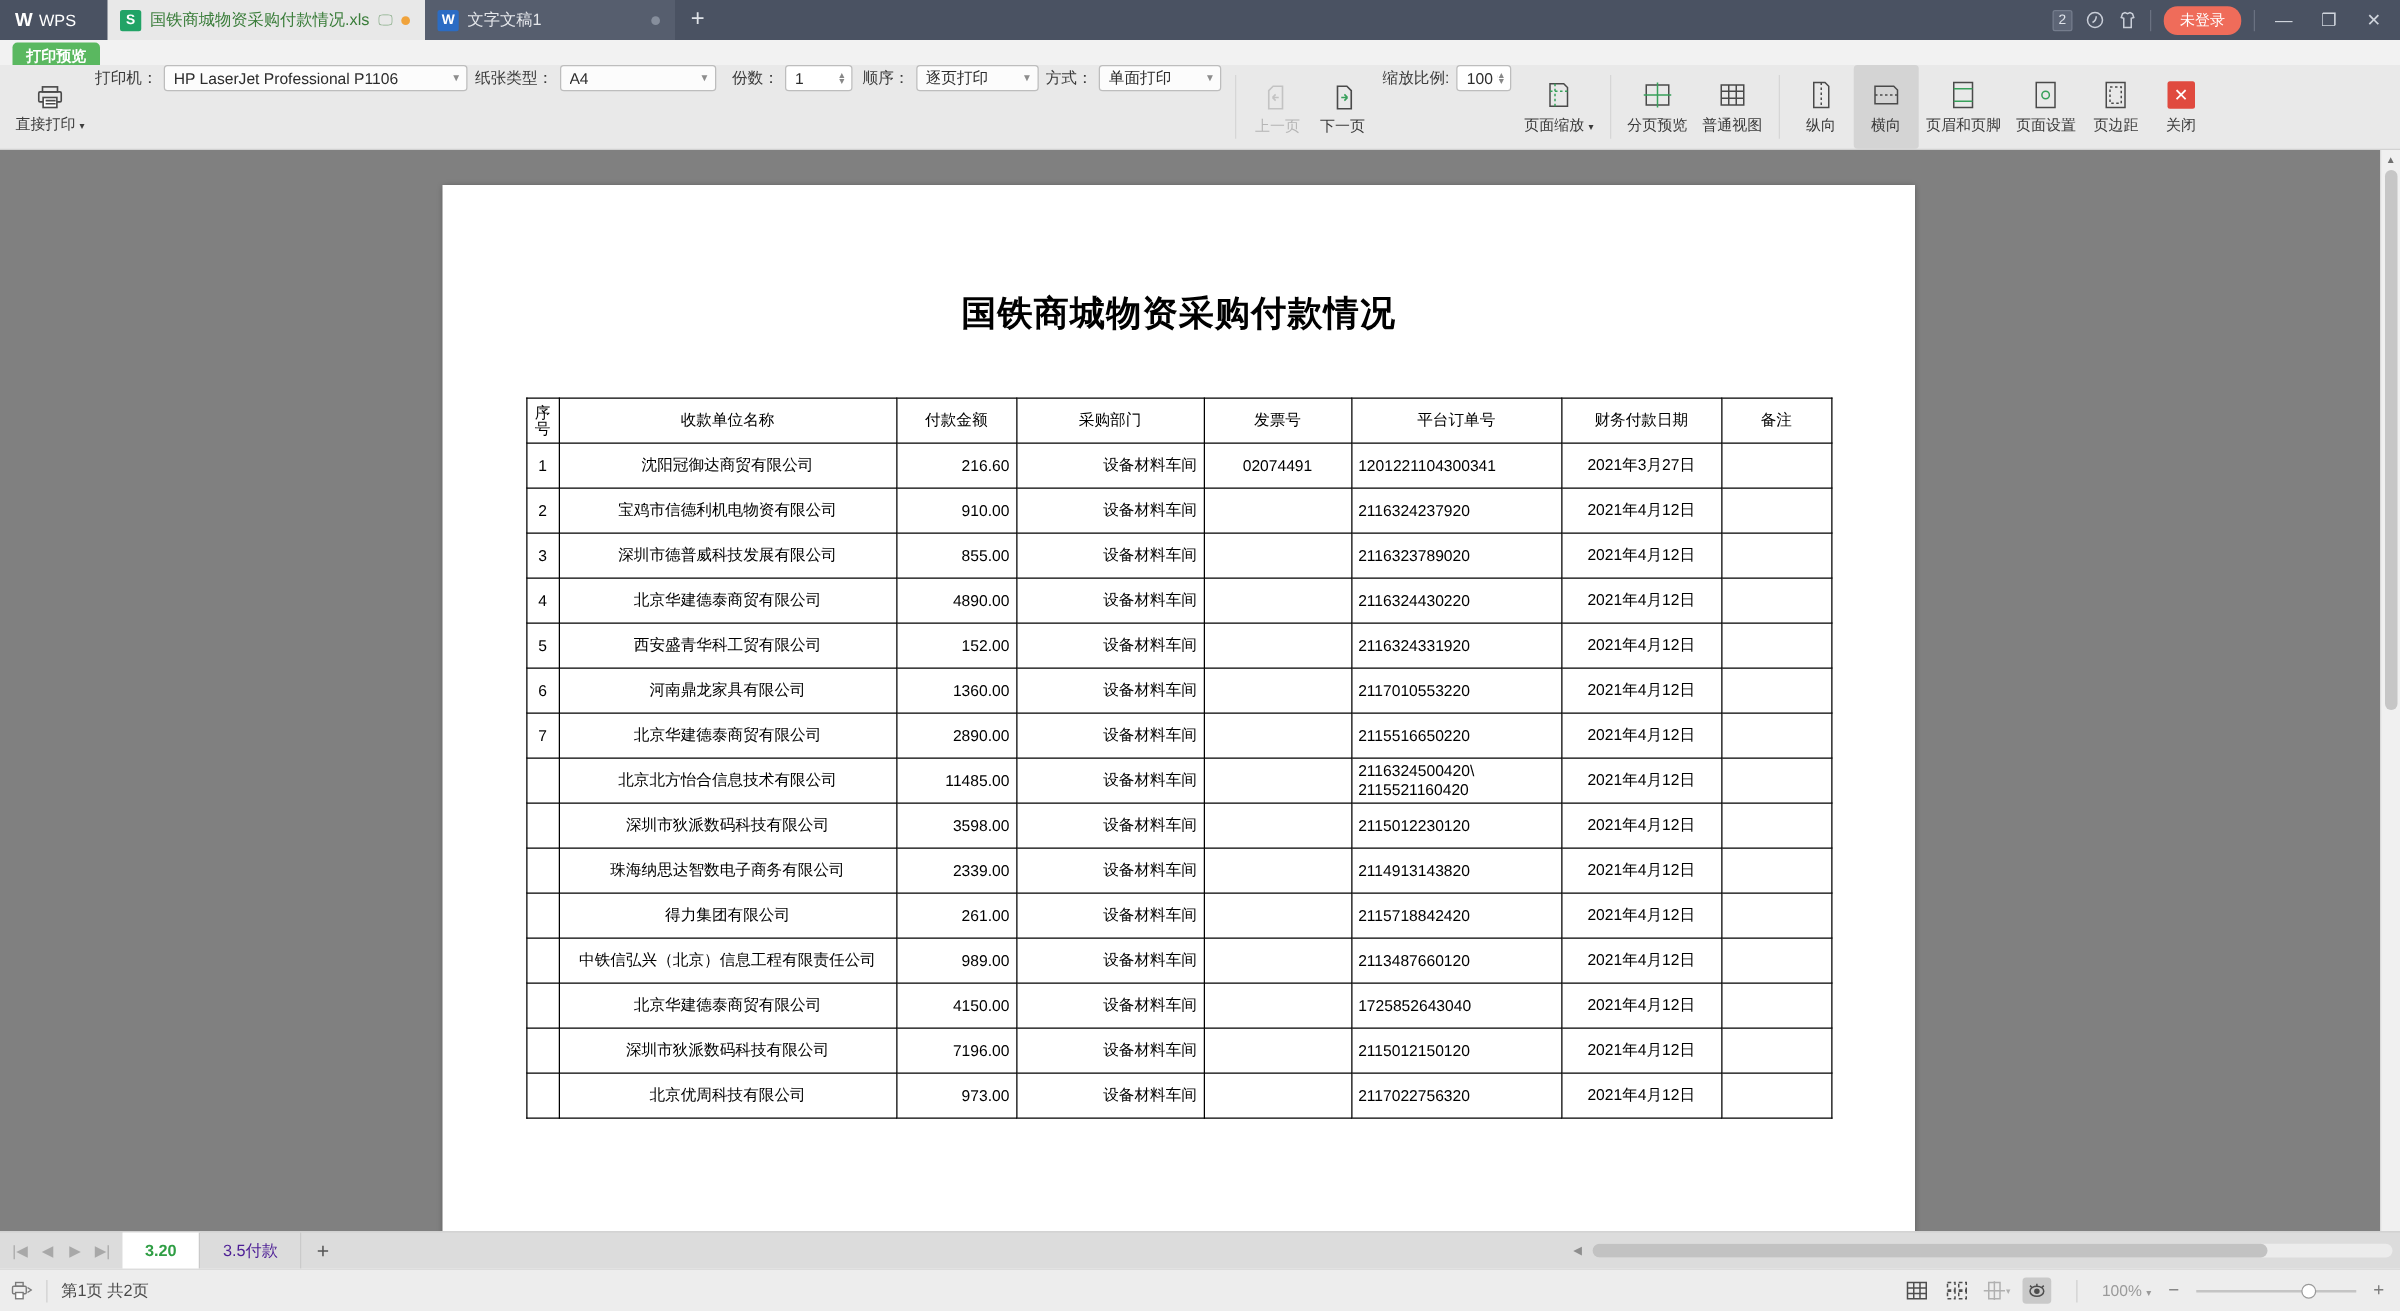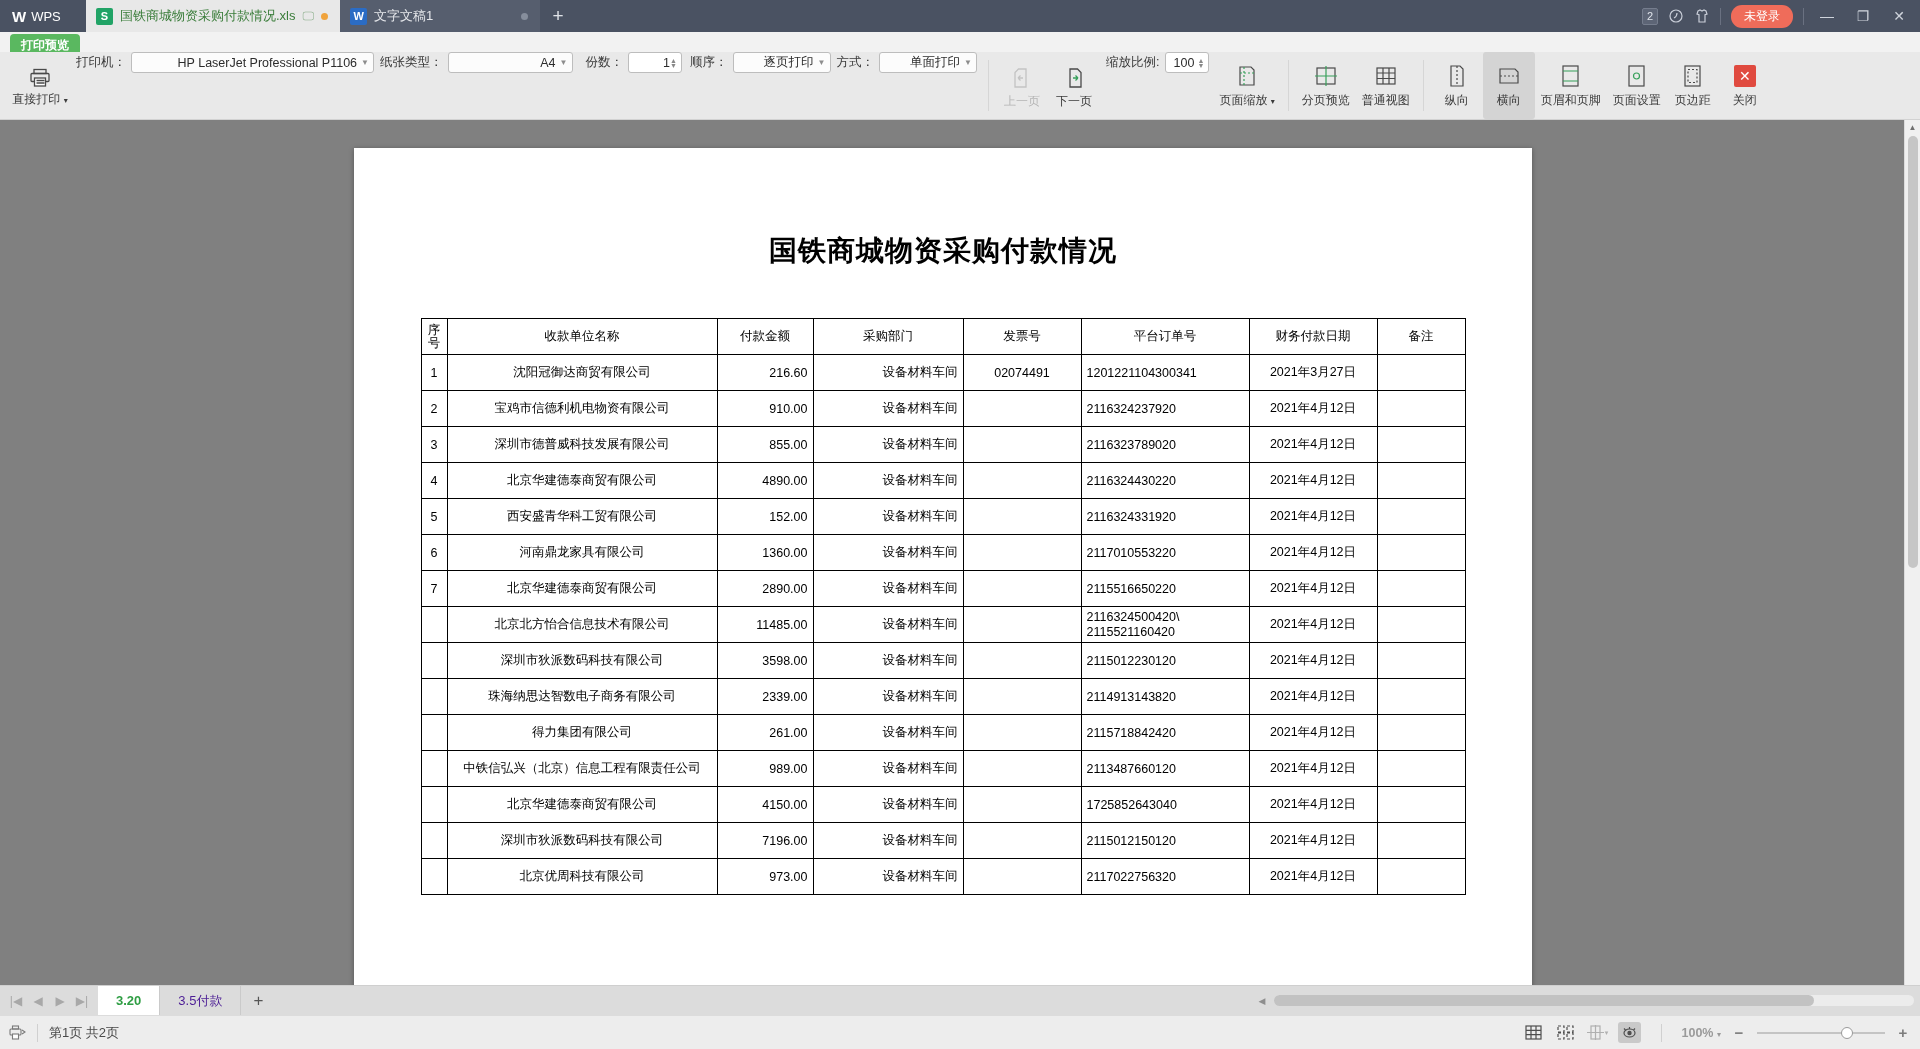--- a/index.html
+++ b/index.html
@@ -82,21 +82,21 @@
   .bigbtn .lbl { font-size:12px; white-space:nowrap; }
 
   .fieldcol { display:flex; flex-direction:row; justify-content:center; gap:6px; padding:0 4px;}
   .fieldrow { display:flex; align-items:center; gap:5px; height:21px; }
   .fieldrow .flabel { font-size:12.5px; color:#3a3a3a; white-space:nowrap; }
   .ipt {
     height:21px; border:1px solid #bdbdbd; background:#fff; border-radius:3px;
     font-size:12.5px; color:#2c2c2c; display:flex; align-items:center;
     padding:0 4px 0 7px; position:relative; background:#fcfcfc;
   }
-  .ipt .cv { flex:1 1 auto; white-space:nowrap; overflow:hidden;text-align:right; }
+  .ipt .cv { flex:1 1 auto; white-space:nowrap; overflow:hidden; }
   .ipt .caret { color:#8d8d8d; font-size:8px; padding-left:4px; }
   .ipt.spin { background:#fff; justify-content:flex-start; }
   .spin-arrows { display:flex; flex-direction:column; line-height:5px;
      font-size:7px; color:#888; margin-left:auto; }
 
   .navbtn {
     display:flex; flex-direction:column; align-items:center; justify-content:center;
     gap:3px; font-size:12px; color:#3a3a3a; padding:4px 8px 0; min-width:48px;
   }
 
@@ -185,21 +185,21 @@
   .harrow { color:#8e8e8e; font-size:9px; width:16px; text-align:center;}
 
   
   .statusbar {
     position:absolute; left:0; right:0; bottom:0; height:34px;
     background:#ededed; border-top:1px solid #dcdcdc;
     display:flex; align-items:center; padding:0 8px; font-size:12.5px; color:#555;
   }
   .sb-div { width:1px; height:18px; background:#d0d0d0; margin:0 11px; }
   .pageinfo { font-size:13px; color:#4a4a4a; }
-  .status-right { margin-left:auto; display:flex; align-items:center; gap:9px;font-weight:bold; }
+  .status-right { margin-left:auto; display:flex; align-items:center; gap:9px; }
   .viewico {
     width:23px; height:21px; display:flex; align-items:center; justify-content:center;
     color:#5a5a5a; border-radius:3px;
   }
   .viewico.on { background:#c9c9c9; }
   .zoomlbl { color:#9a9a9a; font-size:12.5px; }
   .zmbtn { color:#7d7d7d; font-size:15px; width:18px; text-align:center;}
   .ztrack { width:128px; height:2px; background:#c4c4c4; position:relative; }
   .zknob {
     position:absolute; left:84px; top:-5px; width:12px; height:12px;

